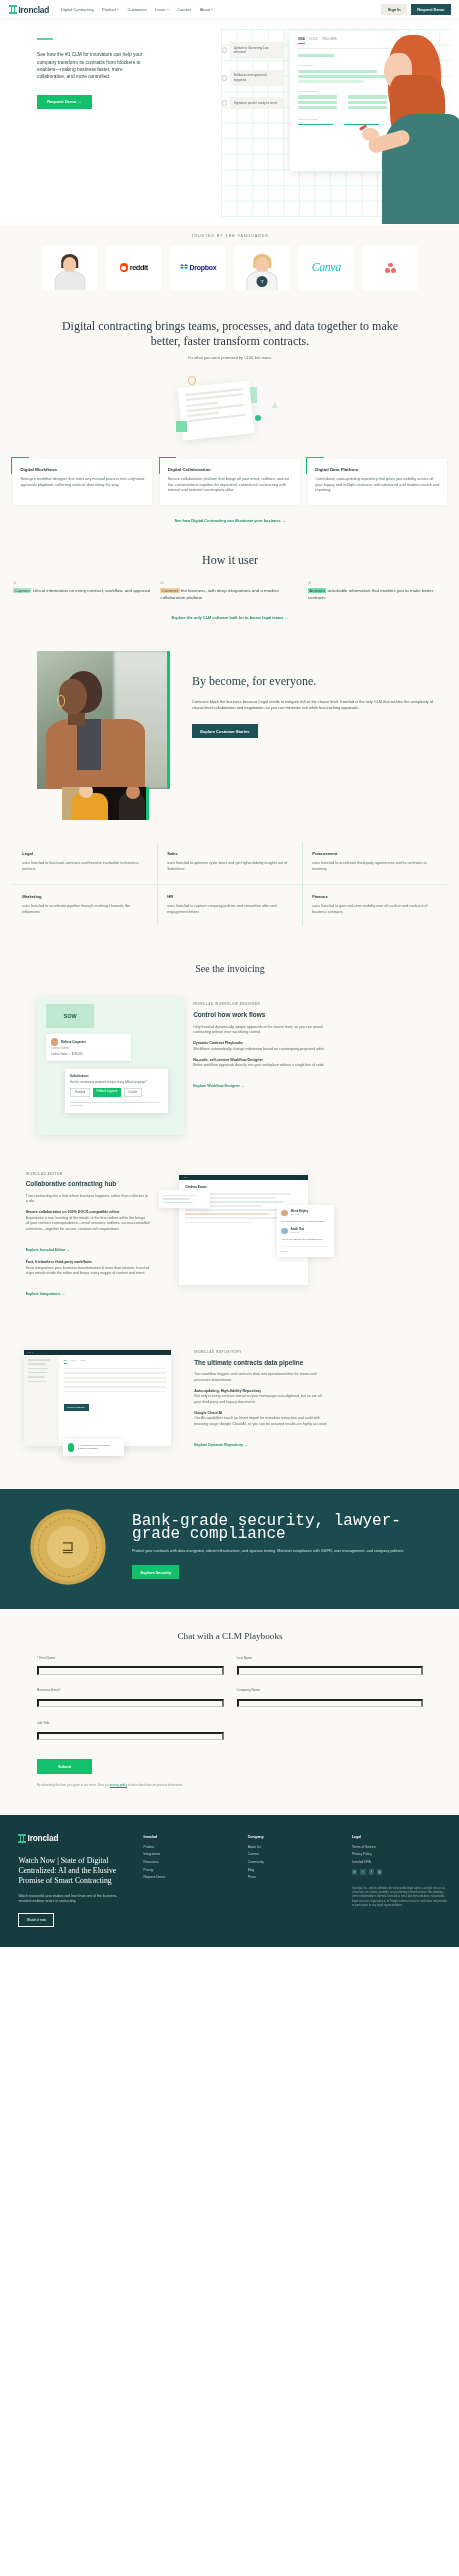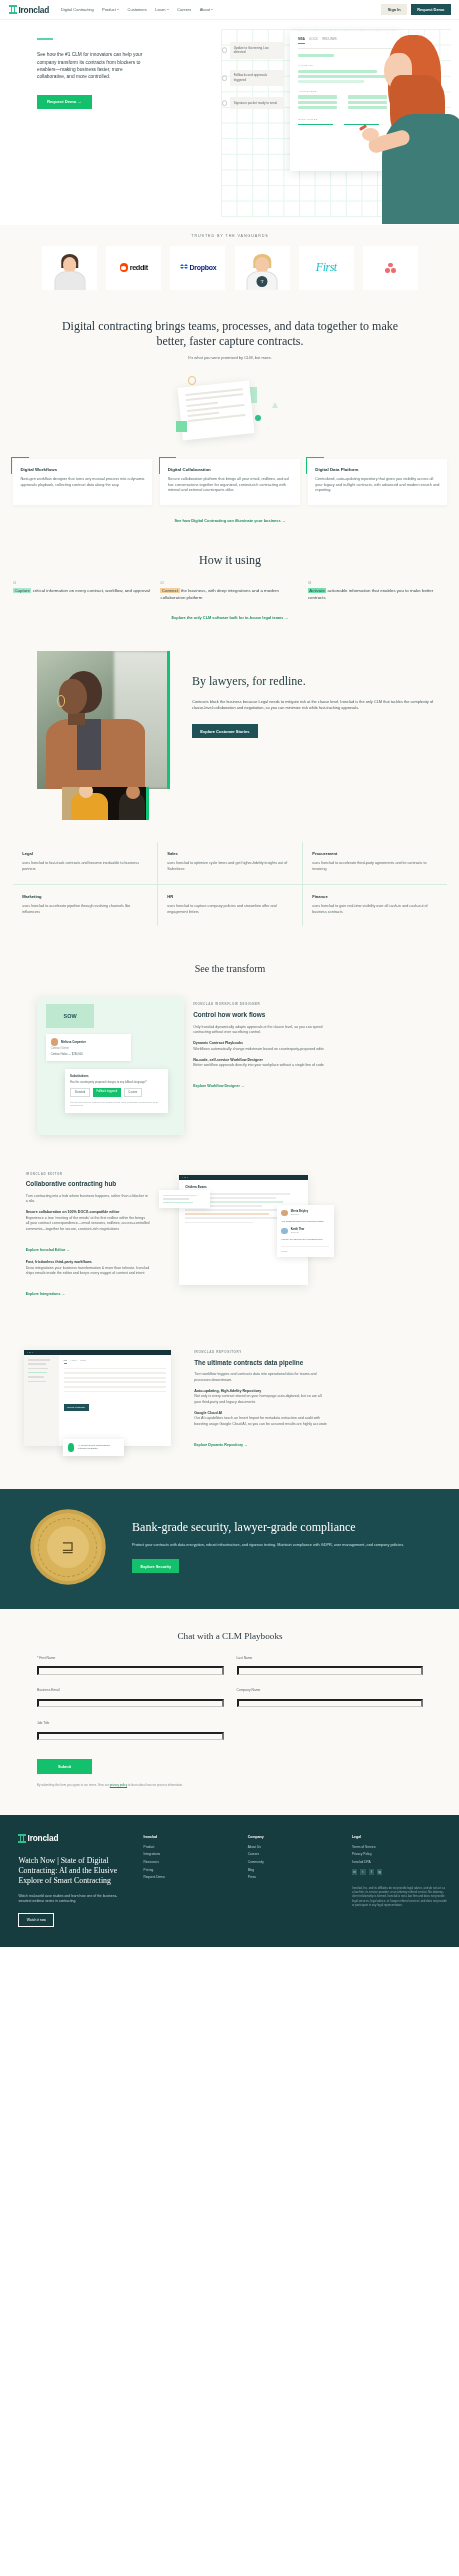--- a/index.html
+++ b/index.html
@@ -228,21 +228,21 @@
     width:68px; height:68px; border-radius:50%; background:#d8b35a;
     display:flex; align-items:center; justify-content:center; position:relative;
     box-shadow: 0 0 0 3.7px #c9a44d;
   }
   .badge::before {
     content:""; position:absolute; inset:4.6px; border-radius:50%; border:1.3px dashed #b8933f;
   }
   .badge-inner { width:42px;height:42px;border-radius:50%;background:#e3c274;display:flex;align-items:center;justify-content:center;
     font-family:"Liberation Serif",serif; font-size:15.6px; color:#5d4a18; }
   .sec-txt { flex:1; }
-  .sec-h { font-family:Liberation Serif, serif; font-size:12px; line-height:12.4px; color:#fff; font-weight:400; }
+  .sec-h { font-family:Liberation Mono, monospace; font-size:16px; line-height:12.4px; color:#fff; font-weight:400; }
   .sec-p { margin-top:8.3px; font-size:3.8px; line-height:6px; color:#cfe0e0; }
   .sec-btn { margin-top:11px; background:#14c06b; color:#fff; font-size:3.9px; font-weight:700; padding:4.6px 8.3px; border:none; cursor:pointer; }
 
   
   .contact { background:#faf9f5; padding: 22px 37px 27.6px; }
   .contact-h { font-family:"Liberation Serif",serif; font-size:9.2px; color:#2b3a44; text-align:center; font-weight:400; margin-bottom:14.7px; }
   .frow { display:flex; gap:13px; margin-bottom:10px; }
   .field { flex:1; }
   .field label { display:block; font-size:3.3px; color:#5b6a6c; margin-bottom:2.8px; }
   .field .line { height:8.3px; border-bottom:0.7px solid #c8ccc4; background:transparent; width:100%; }
@@ -399,36 +399,36 @@
       </div>
       <div class="logo-cell">
         <div class="ph-person">
           <span class="ph-hair"></span>
           <span class="ph-head"></span>
           <span class="ph-body"></span>
           <span class="seal">T</span>
         </div>
       </div>
       <div class="logo-cell">
-        <span class="canva">First</span>
+        <span class="canva">Canva</span>
       </div>
       <div class="logo-cell">
         <div class="asana">
           <span class="asana-top"></span>
           <span class="asana-bot">
               <i></i>
               <i></i>
             </span>
         </div>
       </div>
     </div>
   </div>
 
   <div class="sec-cream" style="padding: 18.4px 0 16.5px;">
-    <h2 class="h2" style="padding:0 53px;">Digital contracting brings teams, processes, and data together to make better, faster capture contracts.</h2>
+    <h2 class="h2" style="padding:0 53px;">Digital contracting brings teams, processes, and data together to make better, faster transform contracts.</h2>
     <div class="h2-sub">It's what you were promised by CLM, but more.</div>
 
     <div class="feat-art">
       <div class="fa-ring"></div>
       <div class="fa-sq1"></div>
       <div class="fa-doc">
         <div class="l"></div>
           <div class="l"></div>
           <div class="l s"></div>
         <div class="l"></div>
@@ -454,21 +454,21 @@
         <p>Centralized, auto-updating repository that gives you visibility across all your legacy and in-flight contracts, with advanced and modern search and reporting.</p>
       </div>
     </div>
 
     <div style="padding-top:13px;">
       <span class="link-green">See how Digital Contracting can illuminate your business →</span>
     </div>
   </div>
 
   <div class="sec-cream" style="padding: 13px 0 16.5px;">
-    <h2 class="h2" style="margin-bottom:13px;">How it using</h2>
+    <h2 class="h2" style="margin-bottom:13px;">How it user</h2>
     <div class="hiw">
       <div class="hiw-col">
         <div class="hiw-num">01</div>
         <div class="hiw-txt"><span class="hl mint">Capture</span> <span>critical information on every contract, workflow, and approval</span></div>
       </div>
       <div class="hiw-col">
         <div class="hiw-num">02</div>
         <div class="hiw-txt"><span class="hl sand">Connect</span> <span>the business, with deep integrations and a modern collaboration platform</span></div>
       </div>
       <div class="hiw-col">
@@ -488,21 +488,21 @@
         <span class="law-blur"></span>
         <span class="law-coat"></span>
         <span class="law-shirt"></span>
         <span class="law-neck"></span>
         <span class="law-head"></span>
         <span class="law-face"></span>
         <span class="law-ring"></span>
         <span class="law-edge"></span>
       </div>
       <div class="law-right">
-        <h2 class="law-h">By lawyers, for redline.</h2>
+        <h2 class="law-h">By become, for everyone.</h2>
         <p class="law-p">Contracts block the business because Legal needs to mitigate risk at the clause level. Ironclad is the only CLM that tackles the complexity of clause-level collaboration and negotiation, so you can minimize risk while fast-tracking approvals.</p>
         <button class="law-btn">Explore Customer Stories</button>
       </div>
     </div>
     <div class="law-img2">
       <span class="li2-bg"></span>
       <span class="li2-a"></span>
       <span class="li2-b"></span>
       <span class="li2-h1"></span>
       <span class="li2-c"></span>
@@ -538,21 +538,21 @@
         </div>
         <div class="dept">
           <h5>Finance</h5>
           <p>uses Ironclad to gain real-time visibility over all cash-in and cash-out of business contracts</p>
         </div>
       </div>
     </div>
   </div>
 
   <div class="sec-cream" style="padding: 13px 0 9.2px;">
-    <h2 class="std-h">See the transform</h2>
+    <h2 class="std-h">See the invoicing</h2>
   </div>
 
   <div class="sec-cream" style="padding-bottom:13px;">
     <div class="prod">
       <div class="shot" style="width:147px;height:138px;background:#eaf7ef;margin-left:26px;">
         <div style="position:absolute;left:9.2px;top:7.4px;width:48px;height:24px;background:#bfe8d0;display:flex;align-items:center;justify-content:center;font-size:5.5px;font-weight:700;color:#1f5257;">SOW</div>
         <div style="position:absolute;left:9.2px;top:37px;width:85px;background:#fff;box-shadow:0 0.9px 3.7px rgba(0,0,0,.08);padding:4.6px;">
           <div style="display:flex;gap:2.8px;align-items:center;">
             <span style="width:7.4px;height:7.4px;border-radius:50%;background:#d9a173;display:block;"></span>
             <span style="font-size:2.9px;font-weight:700;color:#23383b;">Melissa Carpenter</span>
@@ -743,21 +743,21 @@
     <div class="f-left">
       <div class="f-logo">
         <span class="logo-mark">
             <i></i>
             <i></i>
             <i></i>
             <i></i>
           </span>
         <span class="logo-text">Ironclad</span>
       </div>
-      <h3 class="f-h">Watch Now | State of Digital Contracting: AI and the Elusive Explore of Smart Contracting</h3>
+      <h3 class="f-h">Watch Now | State of Digital Centralized: AI and the Elusive Promise of Smart Contracting</h3>
       <p class="f-p">Watch real-world case studies and learn how one of the business-smartest webinar series in contracting.</p>
       <button class="f-btn">Watch it now</button>
     </div>
     <div class="f-right">
       <div class="f-col">
         <h6>Ironclad</h6>
         <ul>
           <li>Product</li>
           <li>Integrations</li>
           <li>Resources</li>

